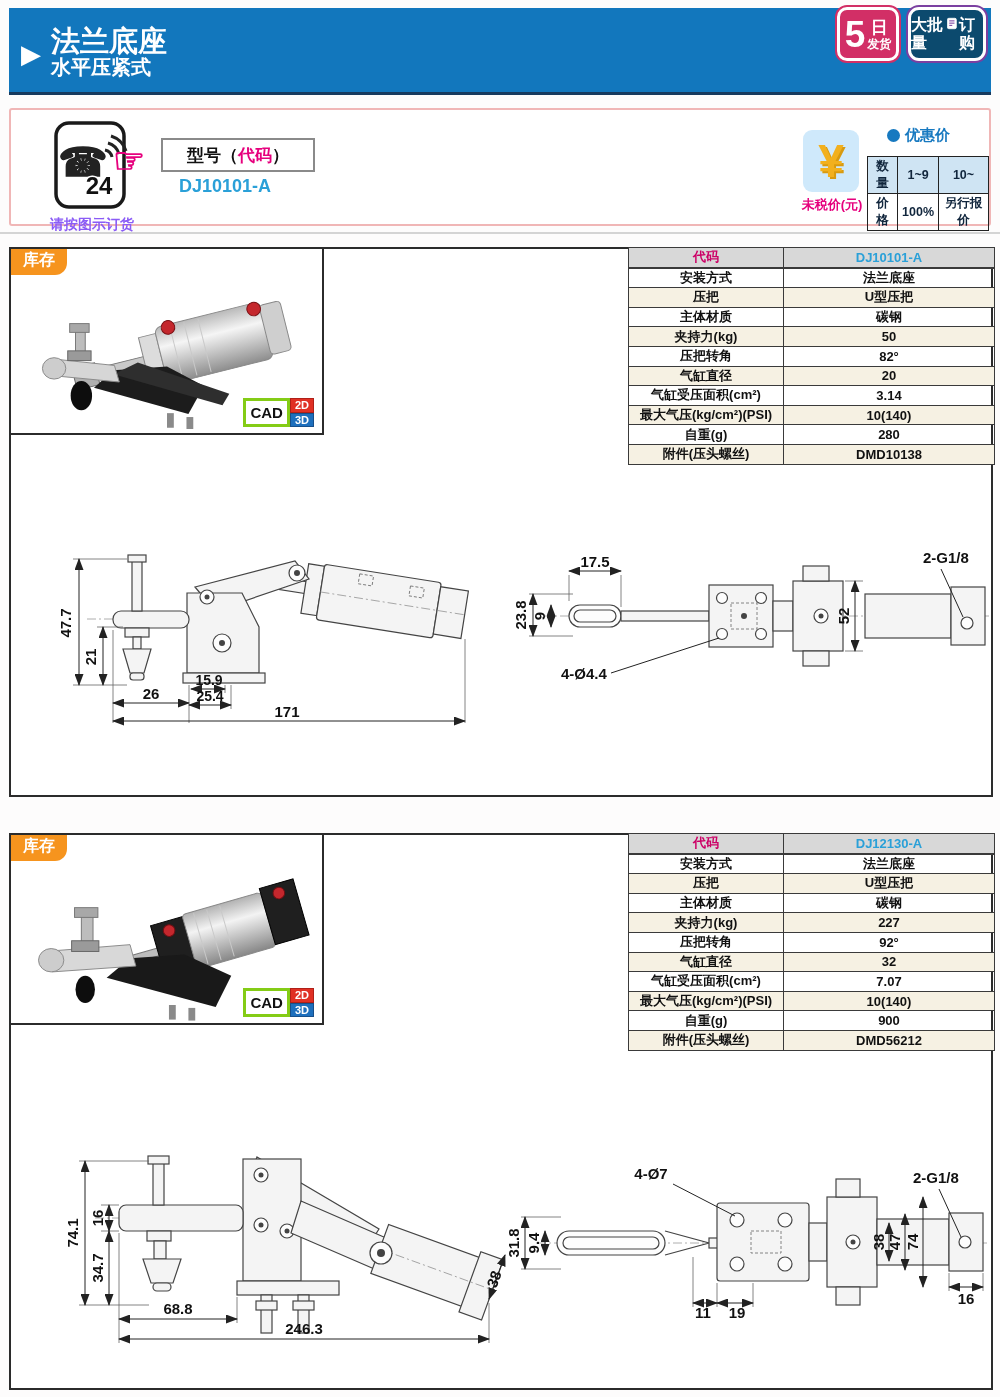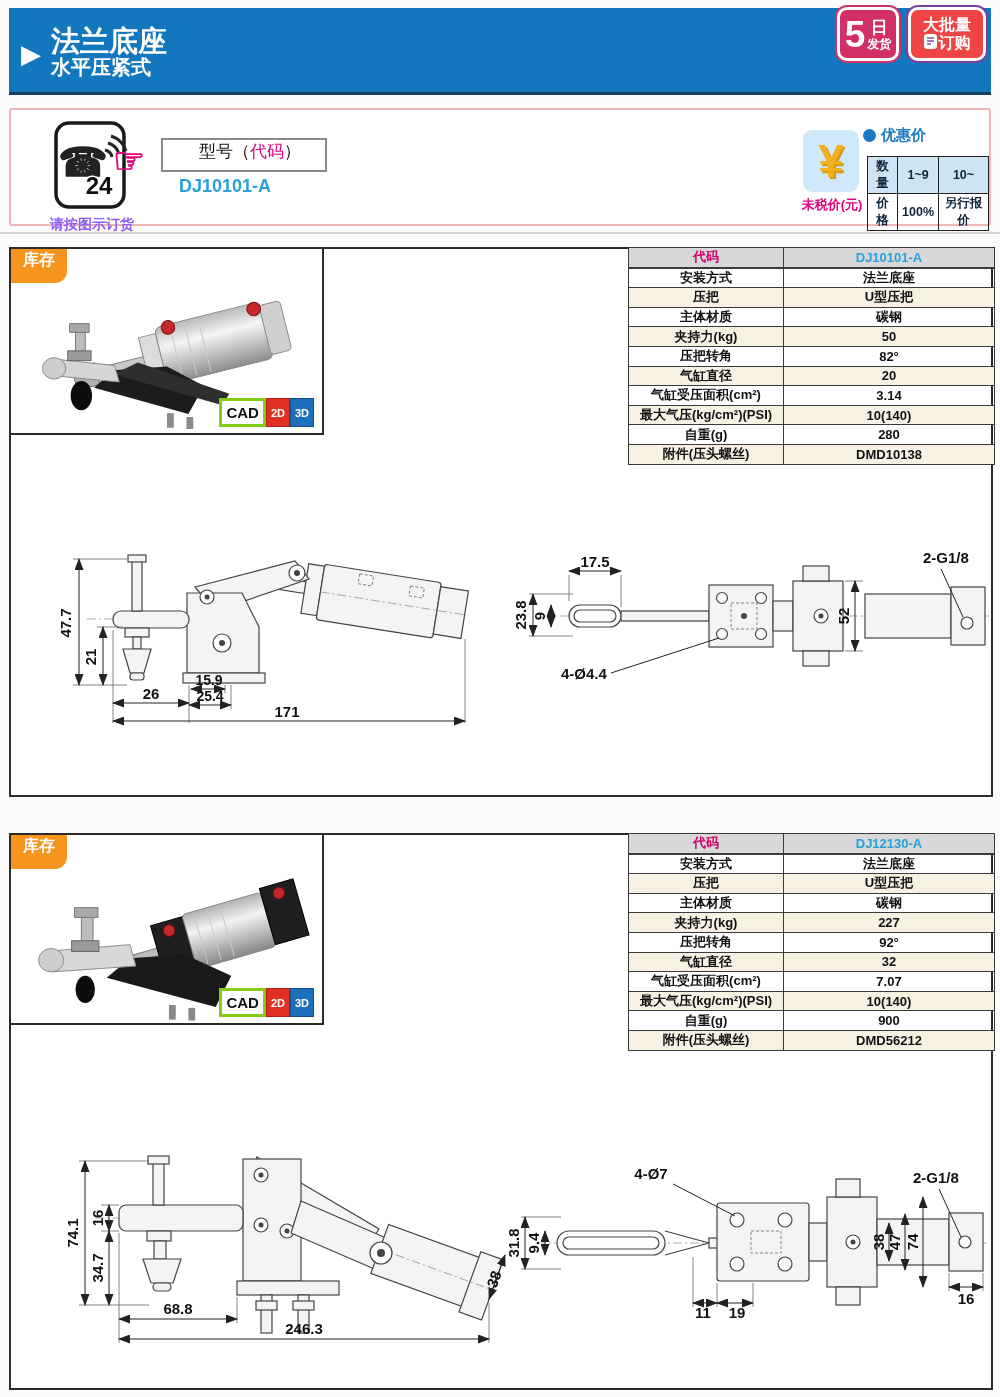--- a/index.html
+++ b/index.html
@@ -14,60 +14,60 @@
   .hdr-sub .l1{font-size:29px;font-weight:bold;}
   .hdr-sub .l2{font-size:20px;font-weight:bold;}
   .badges{position:absolute;right:14px;top:7px;display:flex;gap:9px;}
   .badge{border:3px solid #fff;border-radius:10px;color:#fff;font-weight:bold;
          display:flex;align-items:center;justify-content:center;}
   .badge.pink{background:#d22f66;box-shadow:0 0 0 2px #d22f66;width:56px;height:48px;}
   .badge.pink .num{font-size:37px;line-height:1;}
   .badge.pink .col{display:flex;flex-direction:column;align-items:center;margin-left:2px;line-height:1;}
   .badge.pink .unit{font-size:17px;}
   .badge.pink .txt{font-size:12px;margin-top:2px;}
-  .badge.purple{background:#ef4444;box-shadow:0 0 0 2px #7b3fa0;width:72px;height:48px;
-                flex-direction:column;line-height:1.15;}
+  .badge.purple{background:#0c4a6e;box-shadow:0 0 0 2px #7b3fa0;width:72px;height:48px;
+                flex-direction:row;line-height:1.15;border-radius:11px;}
   .badge.purple .b1{font-size:16px;}
   .badge.purple .b2{font-size:16px;display:flex;align-items:flex-start;gap:2px;}
 
   
   .order{position:absolute;left:9px;top:108px;width:978px;height:114px;border:2px solid #f0b6b6;
          border-radius:3px;background:#fff;}
   .phone-wrap{position:absolute;left:16px;top:10px;width:128px;text-align:center;}
   .phone-cap{position:absolute;left:0px;top:96px;width:130px;font-size:14px;font-weight:bold;color:#8b5cf6;white-space:nowrap;}
   .finger{position:absolute;left:102px;top:30px;font-size:36px;color:#e6007d;font-weight:bold;}
   .modelbox{position:absolute;left:150px;top:28px;width:150px;height:30px;border:2px solid #8a8a8a;
-            display:flex;align-items:flex-start;justify-content:center;font-size:17px;font-weight:normal;color:#111;padding-left:12px;}
+            display:flex;align-items:center;justify-content:center;font-size:17px;font-weight:bold;color:#111;}
   .modelbox .mag{color:#e6007d;}
   .ordercode{position:absolute;left:168px;top:66px;font-size:18px;font-weight:bold;color:#2aa0d8;}
   .yen-tile{position:absolute;left:792px;top:20px;width:56px;height:62px;background:#cfe9fb;border-radius:9px;
             display:flex;align-items:center;justify-content:center;}
   .yen-tile span{font-size:46px;font-weight:bold;color:#f2b01e;text-shadow:2px 2px 0 #d89a10;}
   .untaxed{position:absolute;left:778px;top:86px;width:86px;text-align:center;font-size:13px;font-weight:bold;color:#e6007d;white-space:nowrap;}
-  .promo{position:absolute;left:852px;top:16px;display:flex;align-items:center;gap:5px;
+  .promo{position:absolute;left:876px;top:16px;display:flex;align-items:center;gap:5px;
          font-size:15px;font-weight:bold;color:#1779c0;justify-content:flex-end;}
   .promo-dot{width:13px;height:13px;border-radius:50%;background:#1779c0;display:inline-block;}
   .ptable{position:absolute;left:856px;top:38px;border-collapse:collapse;margin-top:8px;}
   .ptable td{border:1px solid #222;font-size:12.5px;font-weight:bold;color:#10253c;text-align:center;
              padding:1px 4px;height:17px;}
   .ptable tr:first-child td{background:#cfe4f3;}
   .rule{position:absolute;left:0;top:232px;width:1000px;height:2px;background:#d4d4d4;}
 
   
   .sec{position:absolute;left:9px;width:980px;border:2px solid #2b2b2b;background:#fff;}
   #sec1{top:247px;height:546px;}
   #sec2{top:833px;height:553px;}
   .photo-cell{position:absolute;left:0;top:0;width:311px;border-right:2px solid #2b2b2b;border-bottom:2px solid #2b2b2b;}
   #sec1 .photo-cell{height:184px;} #sec2 .photo-cell{height:188px;}
   .stock{position:absolute;left:0;top:0;background:#f6941e;color:#fff;font-weight:bold;font-size:16px;
-         padding:1px 12px 12px;border-radius:0 0 12px 0;z-index:3;}
+         padding:1px 12px 4px;border-radius:0 0 12px 0;z-index:3;}
   .photo{position:absolute;left:10px;top:24px;width:292px;}
   .cadband{position:absolute;right:8px;bottom:6px;display:flex;align-items:stretch;z-index:3;cursor:pointer;}
   .cadname{background:#fff;border:3px solid #84cc16;font-weight:bold;font-size:15px;padding:3px 4px;color:#111;display:flex;align-items:center;}
-  .cadcol{display:flex;flex-direction:row;}
+  .cadcol{display:flex;flex-direction:column;}
   .cad2{background:#e03024;color:#fff;font-size:11px;font-weight:bold;padding:0 4px;border:1px solid #b02018;flex:1;display:flex;align-items:center;}
   .cad3{background:#1d6fbd;color:#fff;font-size:11px;font-weight:bold;padding:0 4px;border:1px solid #174f8a;flex:1;display:flex;align-items:center;}
 
   .spec{position:absolute;left:617px;top:-2px;width:367px;border-collapse:collapse;table-layout:fixed;}
   .spec td{border:1px solid #3a3a3a;text-align:center;font-size:13px;font-weight:bold;
            padding:0 2px;height:18.6px;color:#111;overflow:hidden;white-space:nowrap;}
   .spec td.lbl{width:150px;}
   .spec tr:first-child td{background:#d8d8d8;border-bottom-width:2px;}
   .spec tr:nth-child(odd):not(:first-child) td{background:#f6f1e3;}
   .spec .code-l{color:#cc0066;}

